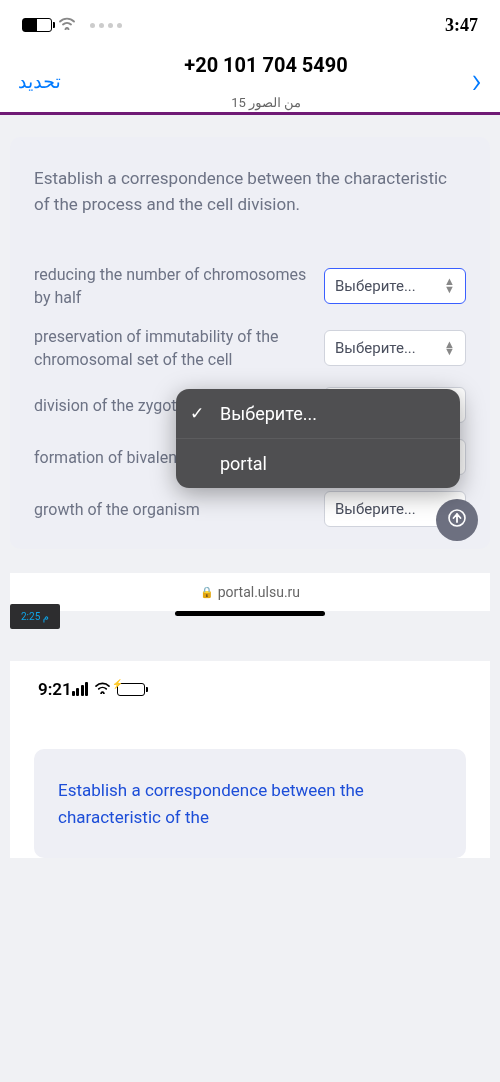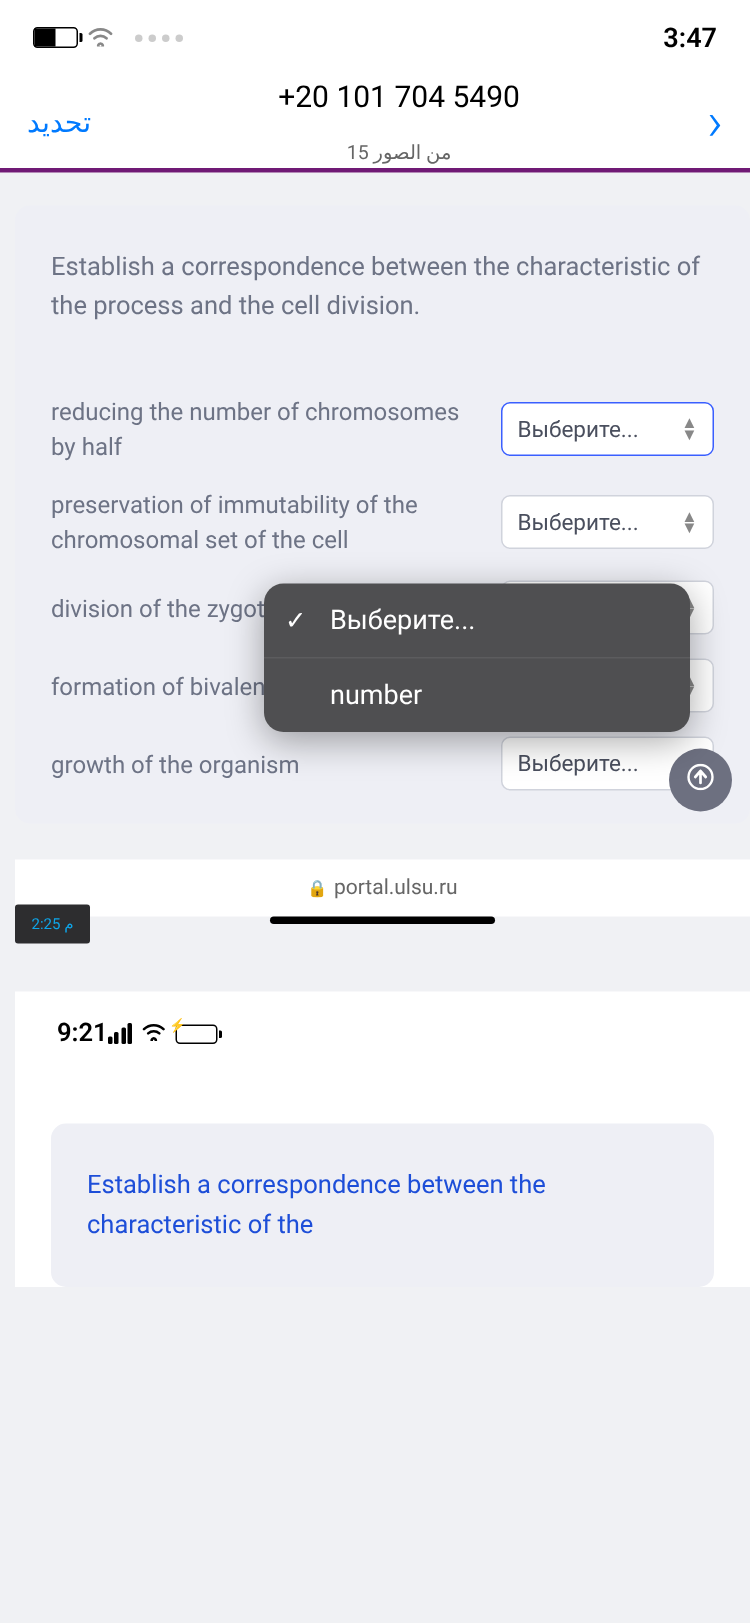--- a/index.html
+++ b/index.html
@@ -11,20 +11,21 @@
       position: relative;
       overflow: hidden;
     }
     .status-bar {
       height: 50px;
       display: flex;
       justify-content: space-between;
       align-items: center;
       padding: 0 22px;
       background: #fff;
+      font-family: Liberation Serif, serif;
     }
     .status-left { display: flex; align-items: center; gap: 6px; }
     .battery {
       width: 30px; height: 14px;
       border: 1.5px solid #000;
       border-radius: 3px;
       position: relative;
     }
     .battery::after {
       content: '';
@@ -46,25 +47,25 @@
       height: 65px;
       background: #fff;
       display: flex;
       align-items: center;
       justify-content: space-between;
       padding: 0 18px;
       border-bottom: 3px solid #701a75;
     }
     .nav-action { color: #007aff; font-size: 19px; }
     .nav-center { text-align: center; flex: 1; }
-    .nav-title { font-size: 20px; font-weight: 400; }
+    .nav-title { font-size: 20px; font-weight: 700; }
     .nav-subtitle { font-size: 13px; color: #666; margin-top: 18px; }
     .chevron { font-size: 36px; color: #007aff; font-weight: 300; line-height: 1;}
     .content-area {
-      padding: 22px 0 0 10px;
+      padding: 22px 10px 0 10px;
     }
     .card {
       background: #eeeff5;
       border-radius: 10px;
       padding: 28px 24px 22px 24px;
       position: relative;
     }
     .question {
       color: #6d7385;
       font-size: 17px;
@@ -308,21 +309,21 @@
           </svg>
       </span>
     </div>
 
     <div class="popup">
       <div class="popup-item">
         <span class="check">✓</span>
         <span>Выберите...</span>
       </div>
       <div class="popup-item">
-        <span>number</span>
+        <span>portal</span>
       </div>
     </div>
   </div>
 
   <div class="url-bar">
     <span class="lock">🔒</span>
     <span>portal.ulsu.ru</span>
     <div class="timebadge">م 2:25</div>
     <div class="home-indicator"></div>
   </div>

